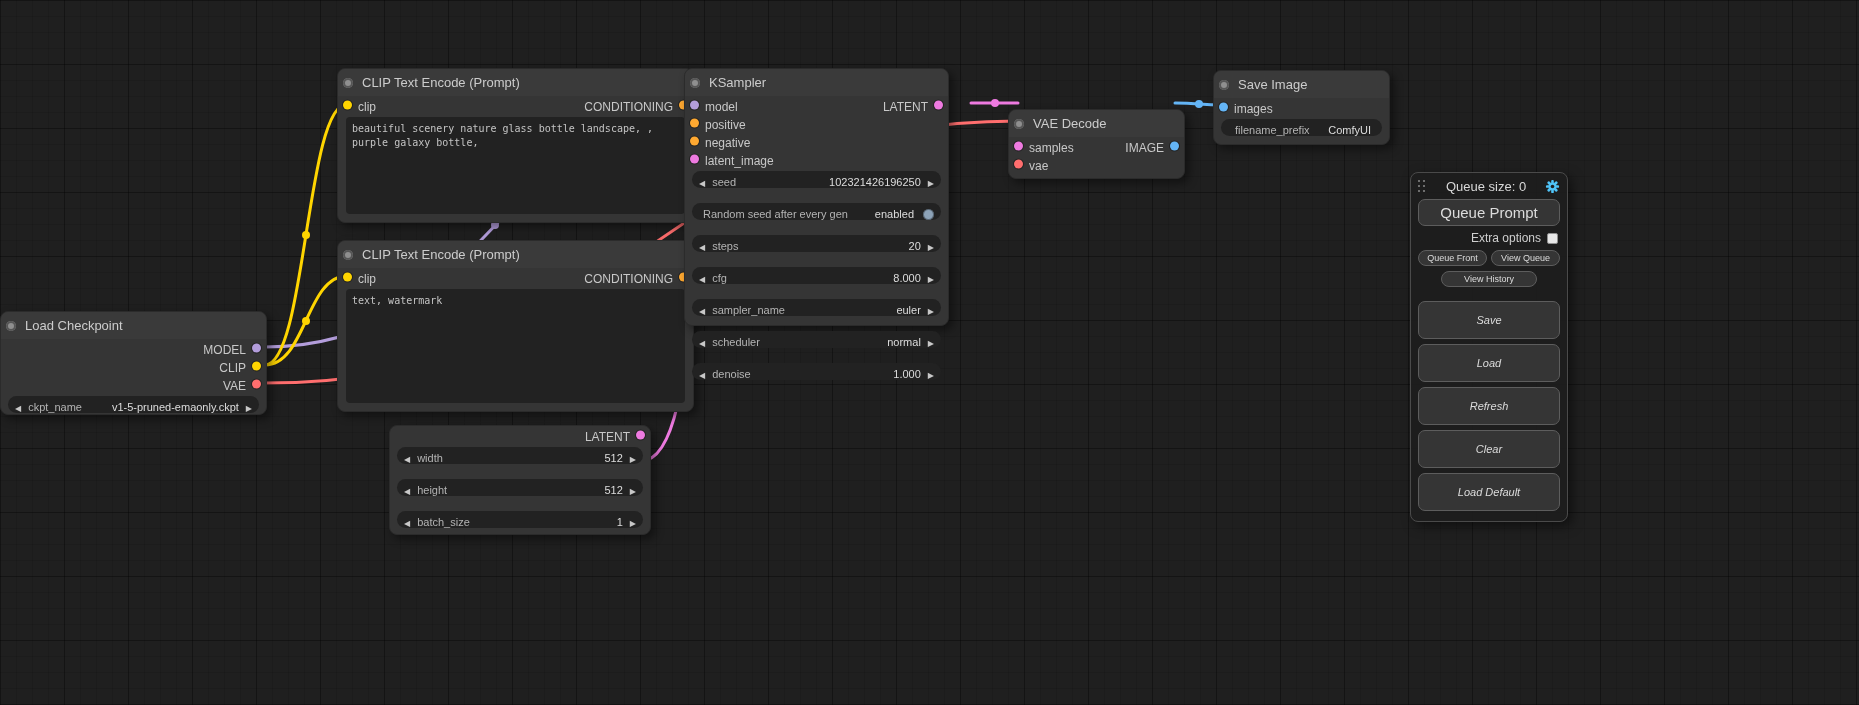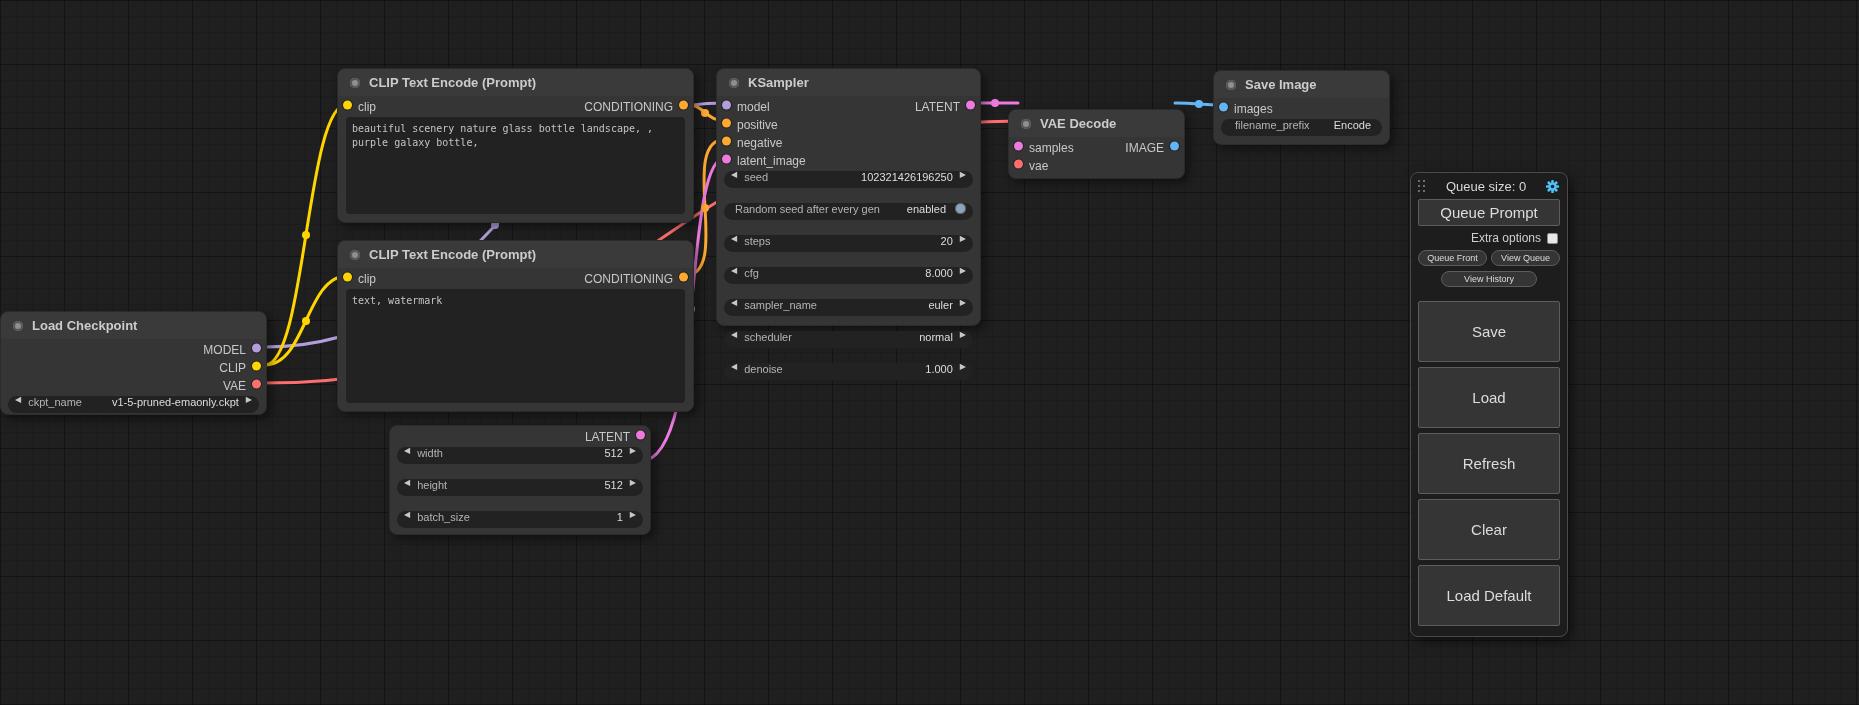--- a/index.html
+++ b/index.html
@@ -28,22 +28,22 @@
   .node {
     position:absolute; z-index:2;
     background:#353535;
     border:1px solid #2b2b2b;
     border-radius:8px;
     box-shadow:4px 4px 10px rgba(0,0,0,0.45);
     color:#c8c8c8;
   }
   .node-title {
     height:27px; display:flex; align-items:center; gap:9px;
-    padding:0 12px; font-size:13px; color:#cccccc;
-    background:#3a3a3a; border-radius:7px 7px 0 0;font-weight:bold;
+    padding:0 5px; font-size:13px; color:#cccccc;
+    background:#3a3a3a; border-radius:7px 7px 0 0;
   }
   .collapse-dot {
     width:10px; height:10px; border-radius:50%; flex:none;
     background:#8f8f8f; box-shadow:inset 0 0 0 2px #565656;
   }
   .slot-row { position:relative; height:18px; display:flex; align-items:flex-end; font-size:12px; color:#c8c8c8; }
   .slot-dot {
     position:absolute; top:50%; transform:translateY(-50%);
     width:9px; height:9px; border-radius:50%;
     box-shadow:0 0 0 1px rgba(0,0,0,0.35); cursor:crosshair;
@@ -51,21 +51,21 @@
   .slot-dot.in { left:5px; }
   .slot-dot.out { right:5px; }
   .c-model{background:#B39DDB} .c-clip{background:#FFD500} .c-vae{background:#FF6E6E}
   .c-cond{background:#FFA931} .c-latent{background:#EE7AE0} .c-image{background:#64B5F6}
   .in-label { margin-left:20px; }
   .out-label { margin-left:auto; margin-right:20px; }
 
   .widget {
     height:17px; margin:3px 7px 15px; padding:0 7px;
     background:#222222; border-radius:9px;
-    display:flex; align-items:flex-start;
+    display:flex; align-items:flex-end;
     font-size:11px; color:#b4b4b4; cursor:pointer;
   }
   .widget .arrow { font-family:"DejaVu Sans", sans-serif; font-size:8px; color:#c8c8c8; line-height:1; }
   .widget .wlabel { margin-left:7px; white-space:nowrap; }
   .widget.toggle .wlabel { margin-left:4px; }
   .widget .wvalue { margin-left:auto; margin-right:7px; color:#dddddd; white-space:nowrap; }
   .widget.noarrows .wvalue { margin-right:4px; }
   .toggle-knob {
     width:11px; height:11px; border-radius:50%; flex:none; margin-left:2px;
     background:#8da3b8; box-shadow:inset 0 0 0 1px rgba(0,0,0,0.35);
@@ -91,25 +91,25 @@
   .qp-header { display:flex; align-items:center; font-size:13px; }
   .qp-drag { width:9px; height:13px; position:relative; flex:none; cursor:move; }
   .qp-drag::before {
     content:""; position:absolute; left:0; top:0; width:2px; height:2px; border-radius:50%;
     background:#8a8a8a;
     box-shadow:0 5px 0 #8a8a8a, 0 10px 0 #8a8a8a, 5px 0 0 #8a8a8a, 5px 5px 0 #8a8a8a, 5px 10px 0 #8a8a8a;
   }
   .qp-size { flex:1; text-align:center; color:#d8d8d8; }
   .qp-gear { flex:none; display:flex; cursor:pointer; }
   .qp-btn {
-    background:#353535; border:1px solid #5d5d5d; border-radius:2px;
+    background:#353535; border:1px solid #5d5d5d; border-radius:7px;
     color:#dcdcdc; cursor:pointer; font-family:"Liberation Sans", sans-serif;
   }
   .qp-btn.big { font-size:15px; padding:4px 0; }
-  .qp-btn.med { font-size:15px; padding:21px 0; }
+  .qp-btn.med { font-size:11px; padding:12px 0;font-style:italic; }
   .qp-btn.small { font-size:9px; padding:2px 4px; border-radius:9px; flex:1; }
   .qp-extra { display:flex; justify-content:flex-end; align-items:center; gap:6px; font-size:12px; color:#cfcfcf; padding-right:2px; }
   .qp-checkbox { width:11px; height:11px; background:#e8e8e8; border:1px solid #909090; border-radius:2px; cursor:pointer; }
   .qp-row { display:flex; gap:4px;justify-content:flex-end; }
   .qp-center { display:flex; justify-content:center; }
   .qp-center .qp-btn { flex:none; width:96px; }
   .save-gap { margin-top:9px; }
 </style>
 </head>
 <body>
@@ -207,21 +207,21 @@
     <span class="arrow">▶</span>
   </div>
   <div class="widget">
     <span class="arrow">◀</span>
     <span class="wlabel">batch_size</span>
     <span class="wvalue">1</span>
     <span class="arrow">▶</span>
   </div>
 </div>
 
-<div class="node" style="left:716px; top:68px; width:265px; height:258px;">
+<div class="node" style="left:684px; top:68px; width:265px; height:258px;">
   <div class="node-title">
     <span class="collapse-dot"></span>
     <span>KSampler</span>
   </div>
   <div class="slot-row">
     <span class="slot-dot in c-model"></span>
     <span class="in-label">model</span>
     <span class="out-label">LATENT</span>
     <span class="slot-dot out c-latent"></span>
   </div>
@@ -302,21 +302,21 @@
   <div class="node-title">
     <span class="collapse-dot"></span>
     <span>Save Image</span>
   </div>
   <div class="slot-row">
     <span class="slot-dot in c-image"></span>
     <span class="in-label">images</span>
   </div>
   <div class="widget noarrows">
     <span class="wlabel">filename_prefix</span>
-    <span class="wvalue">Encode</span>
+    <span class="wvalue">ComfyUI</span>
   </div>
 </div>
 
 <div class="queue-panel">
   <div class="qp-header">
     <span class="qp-drag"></span>
     <span class="qp-size">Queue size: 0</span>
     <span class="qp-gear">
       <svg viewBox="0 0 16 16" width="15" height="15">
         <g fill="#4FC3F7">

